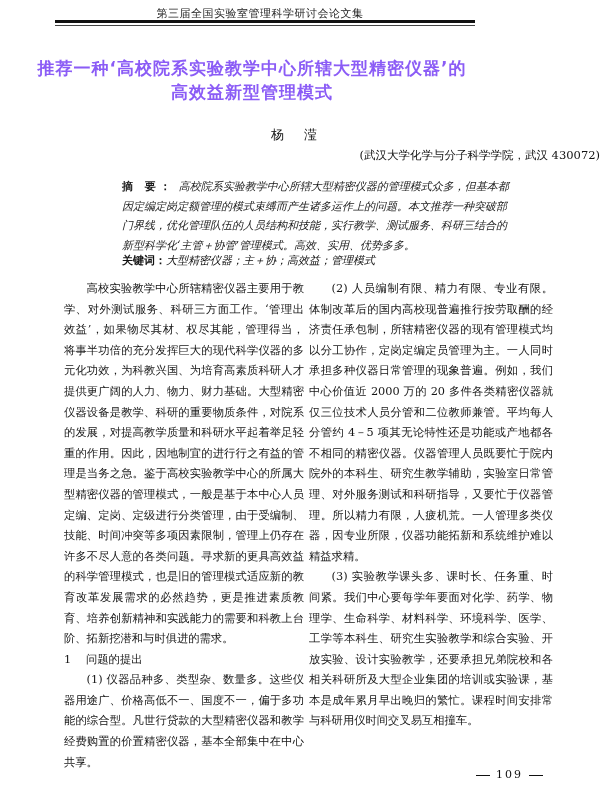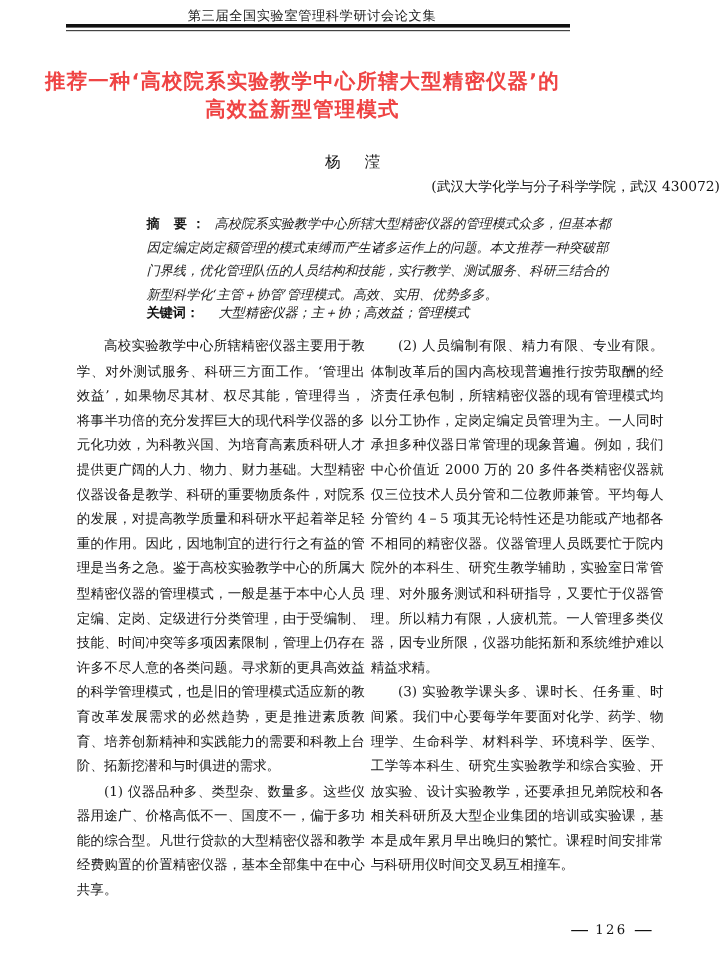--- a/index.html
+++ b/index.html
@@ -11,34 +11,34 @@
     position: absolute; left: 0; top: 6px; width: 520px; text-align: center;
     font-size: 11px; letter-spacing: 0.5px; color: #222;
     font-family: "DejaVu Sans", "Liberation Sans", sans-serif;
   }
   .rule-thick { position: absolute; left: 55px; width: 420px; top: 20px; height: 3px; background: #111; }
   .rule-thick2 { position: absolute; left: 250px; width: 225px; top: 20px; height: 2px; background: #111; }
   .rule-thin { position: absolute; left: 55px; width: 420px; top: 25px; height: 1px; background: #444; }
   .title {
     position: absolute; left: 0; width: 504px; text-align: center;
     font-family: "DejaVu Sans", "Liberation Sans", sans-serif;
-    font-weight: bold; font-size: 17px; line-height: 24px; color: #ef4444;
+    font-weight: bold; font-size: 17px; line-height: 24px; color: #8b5cf6;
     letter-spacing: 1px;
   }
   .title.l1 { top: 56px; }
   .title.l2 { top: 80px; }
   .author { position: absolute; top: 126px; left: 0; width: 596px; text-align: center; font-size: 13px; letter-spacing: 8px; }
   .affil { position: absolute; top: 148px; left: 0; width: 600px; text-align: right; font-size: 11.5px; }
   .abstract {
     position: absolute; left: 122px; top: 177px; width: 390px;
     font-size: 11px; line-height: 19.5px; font-style: italic; color: #1a1a1a;
   }
   .abstract .label { font-style: normal; font-weight: bold; margin-right: 4px; letter-spacing: 4px; }
   .keywords { position: absolute; left: 122px; top: 253px; width: 390px; font-size: 11px; font-style: italic; }
-  .keywords .label { font-style: normal; font-weight: bold; margin-right: 16px; }
+  .keywords .label { font-style: normal; font-weight: bold; margin-right: 0; }
   .col {
     position: absolute; top: 279px; font-size: 11.3px; line-height: 20.6px;
     text-align: justify; color: #161616;
   }
   .col.left { left: 64px; width: 240px; }
   .col.right { left: 309px; width: 244px; }
   .col p { margin: 0; text-indent: 2em; }
   .col p.noindent { text-indent: 0; }
   .col .section { text-indent: 0; margin: 0; }
   .col .section .num { display: inline-block; width: 22px; }
@@ -64,24 +64,25 @@
 <div class="abstract">
   <span class="label">摘 要：</span><span>高校院系实验教学中心所辖大型精密仪器的管理模式众多，但基本都因定编定岗定额管理的模式束缚而产生诸多运作上的问题。本文推荐一种突破部门界线，优化管理队伍的人员结构和技能，实行教学、测试服务、科研三结合的新型科学化‘主管＋协管’管理模式。高效、实用、优势多多。</span>
 </div>
 
 <div class="keywords">
   <span class="label">关键词：</span><span>大型精密仪器；主＋协；高效益；管理模式</span>
 </div>
 
 <div class="col left">
   <p>高校实验教学中心所辖精密仪器主要用于教学、对外测试服务、科研三方面工作。‘管理出效益’，如果物尽其材、权尽其能，管理得当，将事半功倍的充分发挥巨大的现代科学仪器的多元化功效，为科教兴国、为培育高素质科研人才提供更广阔的人力、物力、财力基础。大型精密仪器设备是教学、科研的重要物质条件，对院系的发展，对提高教学质量和科研水平起着举足轻重的作用。因此，因地制宜的进行行之有益的管理是当务之急。鉴于高校实验教学中心的所属大型精密仪器的管理模式，一般是基于本中心人员定编、定岗、定级进行分类管理，由于受编制、技能、时间冲突等多项因素限制，管理上仍存在许多不尽人意的各类问题。寻求新的更具高效益的科学管理模式，也是旧的管理模式适应新的教育改革发展需求的必然趋势，更是推进素质教育、培养创新精神和实践能力的需要和科教上台阶、拓新挖潜和与时俱进的需求。</p>
+  <p class="section"><span class="num">1</span><span>问题的提出</span></p>
   <p>(1) 仪器品种多、类型杂、数量多。这些仪器用途广、价格高低不一、国度不一，偏于多功能的综合型。凡世行贷款的大型精密仪器和教学经费购置的价置精密仪器，基本全部集中在中心共享。</p>
 </div>
 
 <div class="col right">
   <p>(2) 人员编制有限、精力有限、专业有限。体制改革后的国内高校现普遍推行按劳取酬的经济责任承包制，所辖精密仪器的现有管理模式均以分工协作，定岗定编定员管理为主。一人同时承担多种仪器日常管理的现象普遍。例如，我们中心价值近 2000 万的 20 多件各类精密仪器就仅三位技术人员分管和二位教师兼管。平均每人分管约 4－5 项其无论特性还是功能或产地都各不相同的精密仪器。仪器管理人员既要忙于院内院外的本科生、研究生教学辅助，实验室日常管理、对外服务测试和科研指导，又要忙于仪器管理。所以精力有限，人疲机荒。一人管理多类仪器，因专业所限，仪器功能拓新和系统维护难以精益求精。</p>
   <p>(3) 实验教学课头多、课时长、任务重、时间紧。我们中心要每学年要面对化学、药学、物理学、生命科学、材料科学、环境科学、医学、工学等本科生、研究生实验教学和综合实验、开放实验、设计实验教学，还要承担兄弟院校和各相关科研所及大型企业集团的培训或实验课，基本是成年累月早出晚归的繁忙。课程时间安排常与科研用仪时间交叉易互相撞车。</p>
 
 </div>
 
 <div class="page-number">
-  <span class="dash"></span><span>126</span><span class="dash"></span>
+  <span class="dash"></span><span>109</span><span class="dash"></span>
 </div>
 
 </body></html>

